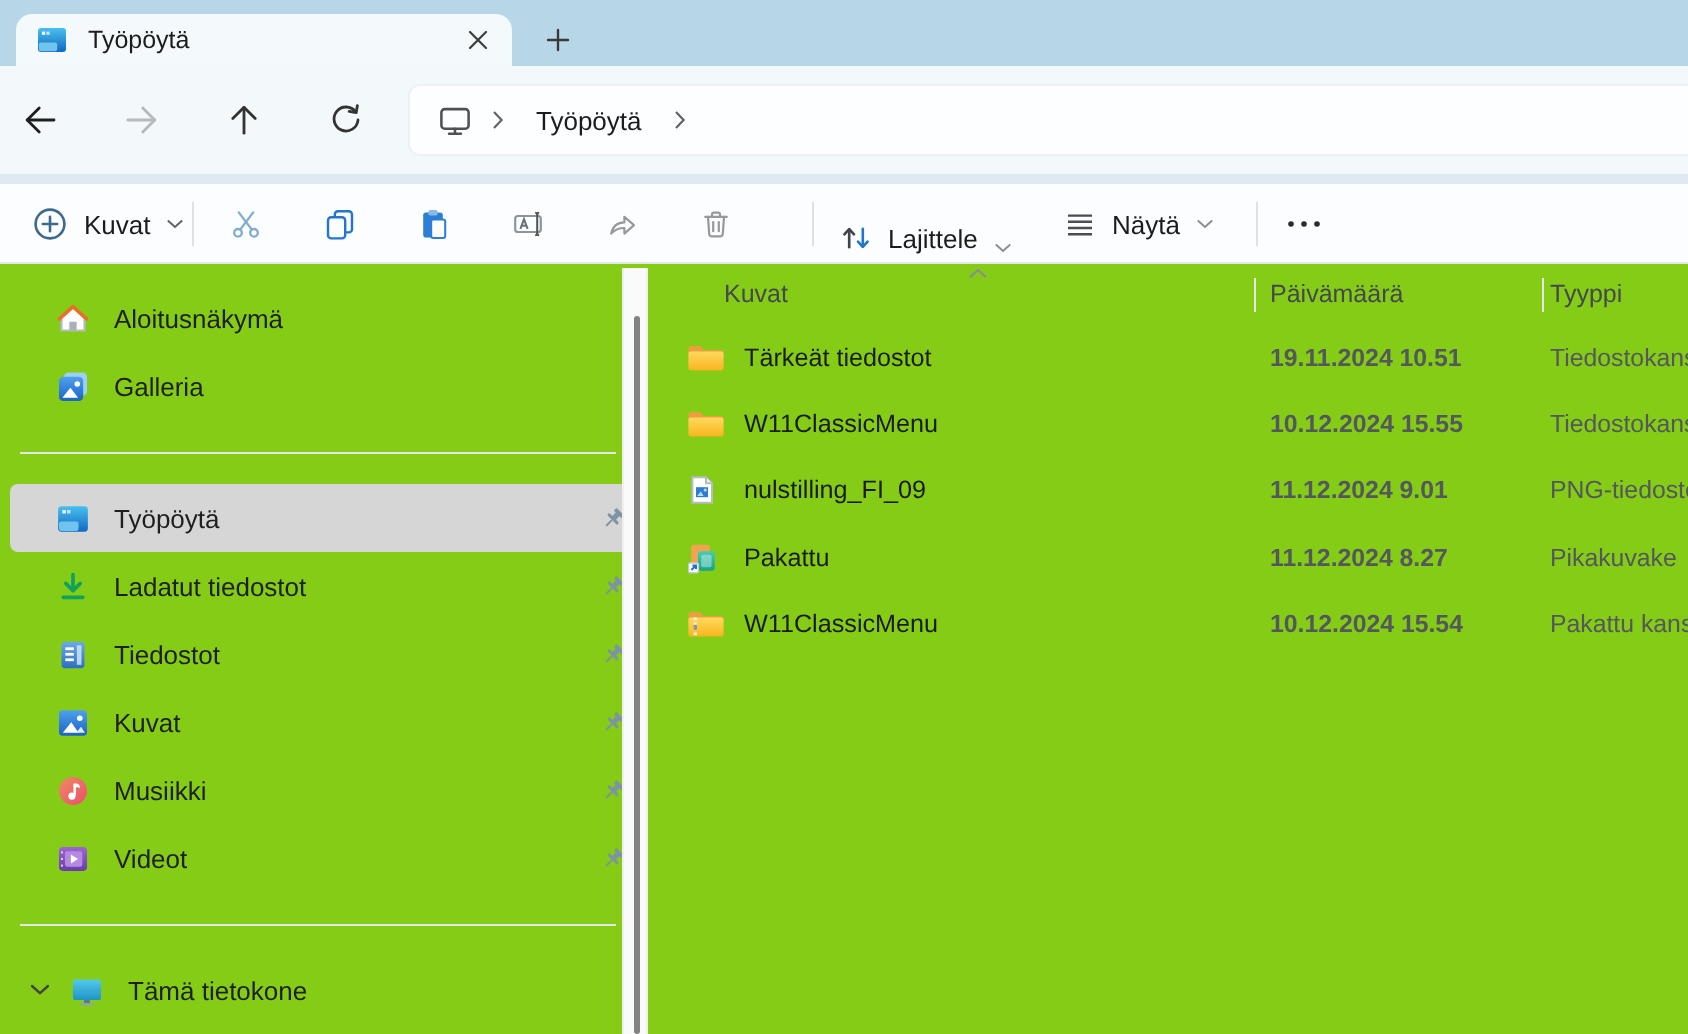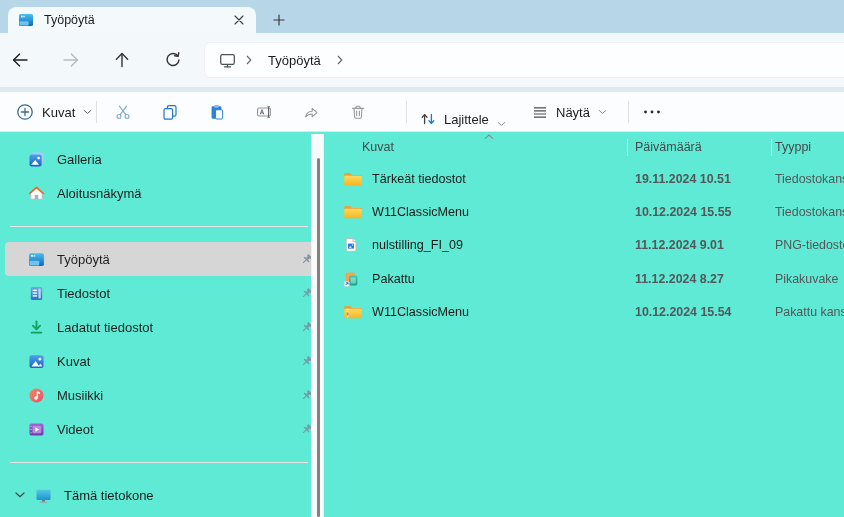--- a/index.html
+++ b/index.html
@@ -1,17 +1,17 @@
 <!DOCTYPE html>
 <html><head>
 <meta charset="utf-8">
 <style>
   html,body{margin:0;padding:0;background:#fff;}
   #app{position:relative;width:844px;height:517px;overflow:hidden;
-       font-family:"Liberation Sans",sans-serif;color:#1b1b1b;background:#5eead4;}
+       font-family:"Liberation Sans",sans-serif;color:#1b1b1b;background:#84cc16;}
   svg{display:block;}
   
   .tabbar{position:absolute;left:0;top:0;width:844px;height:33px;background:#b7d7e9;}
   .tab{position:absolute;left:8px;top:7px;width:248px;height:26px;background:#f4f9fc;
        border-radius:8px 8px 0 0;display:flex;align-items:center;padding:0 6px 0 10px;box-sizing:border-box;}
   .tab-label{flex:1;margin-left:10px;font-size:12.5px;color:#1c1c1c;white-space:nowrap;overflow:hidden;}
   .tab-close{width:22px;height:22px;display:flex;align-items:center;justify-content:center;border-radius:4px;}
   .newtab{position:absolute;left:267px;top:8px;width:24px;height:24px;display:flex;align-items:center;justify-content:center;border-radius:4px;}
   
   .navbar{position:absolute;left:0;top:33px;width:844px;height:54px;background:#f3f8fb;}
@@ -275,38 +275,38 @@
           <circle cx="2.5" cy="3" r="1.4"></circle>
           <circle cx="9" cy="3" r="1.4"></circle>
           <circle cx="15.5" cy="3" r="1.4"></circle>
         </svg>
     </div>
   </div>
 
   <div class="sidebar">
     <div class="sitem">
       <span class="ico">
+        <svg width="17" height="17" viewBox="0 0 16 16" fill="none">
+            <path d="M2.6 7.4 L8 2.6 L13.4 7.4 V13.4 H2.6 Z" fill="#fdfdfd" stroke="#b8bcc0"></path>
+            <path d="M1.6 7.9 L8 2.2 L14.4 7.9" stroke="#e8702a" stroke-width="1.7" stroke-linecap="round" stroke-linejoin="round"></path>
+            <rect x="6.3" y="9.3" width="3.4" height="4.1" fill="#aab1b7"></rect>
+          </svg>
+      </span>
+      <span class="lbl">Aloitusnäkymä</span>
+    </div>
+    <div class="sitem">
+      <span class="ico">
         <svg width="17" height="17" viewBox="0 0 16 16">
             <rect x="3.8" y="1.2" width="10.8" height="10.8" rx="2" fill="#9ed0f5"></rect>
             <rect x="1.4" y="3.2" width="11.4" height="11.4" rx="2" fill="url(#gBlue)"></rect>
             <circle cx="10" cy="6.6" r="1.3" fill="#fff"></circle>
             <path d="M3 13 L6.8 8.4 L10.4 13 Z" fill="#fff"></path>
           </svg>
       </span>
       <span class="lbl">Galleria</span>
-    </div>
-    <div class="sitem">
-      <span class="ico">
-        <svg width="17" height="17" viewBox="0 0 16 16" fill="none">
-            <path d="M2.6 7.4 L8 2.6 L13.4 7.4 V13.4 H2.6 Z" fill="#fdfdfd" stroke="#b8bcc0"></path>
-            <path d="M1.6 7.9 L8 2.2 L14.4 7.9" stroke="#e8702a" stroke-width="1.7" stroke-linecap="round" stroke-linejoin="round"></path>
-            <rect x="6.3" y="9.3" width="3.4" height="4.1" fill="#aab1b7"></rect>
-          </svg>
-      </span>
-      <span class="lbl">Aloitusnäkymä</span>
     </div>
 
     <div class="sdiv"></div>
 
     <div class="sitem selected">
       <span class="ico">
         <svg width="17" height="17" viewBox="0 0 16 16">
             <rect x="1" y="2" width="14" height="12" rx="1.6" fill="url(#gDesk)"></rect>
             <rect x="1.4" y="9.2" width="9.2" height="4.4" rx="1" fill="#6fc4ef"></rect>
             <rect x="3" y="3.8" width="1.6" height="1.6" fill="#fff" opacity=".95"></rect>
@@ -320,49 +320,49 @@
               <rect x="4.6" y="1.6" width="6.8" height="2.4" rx=".9"></rect>
               <rect x="6.4" y="3.6" width="3.2" height="3.6"></rect>
               <rect x="3.6" y="7" width="8.8" height="1.8" rx=".9"></rect>
               <rect x="7.4" y="8.8" width="1.2" height="5.2" rx=".6"></rect>
             </g>
           </svg>
       </span>
     </div>
     <div class="sitem">
       <span class="ico">
-        <svg width="17" height="17" viewBox="0 0 16 16">
-            <rect x="2.6" y="1.8" width="10.8" height="12.4" rx="1.6" fill="url(#gDoc)"></rect>
-            <rect x="9.8" y="3.4" width="2.2" height="9.2" fill="#cfe4f8" opacity=".85"></rect>
-            <rect x="4.4" y="4.4" width="4" height="1.3" fill="#fff"></rect>
-            <rect x="4.4" y="7" width="4" height="1.3" fill="#fff"></rect>
-            <rect x="4.4" y="9.6" width="4" height="1.3" fill="#fff"></rect>
-          </svg>
-      </span>
-      <span class="lbl">Tiedostot</span>
+        <svg width="17" height="17" viewBox="0 0 16 16" fill="none" stroke="#12a05f" stroke-width="1.7" stroke-linecap="round" stroke-linejoin="round">
+            <path d="M8 2.2 V9.4"></path>
+            <path d="M4.6 6.3 L8 9.7 L11.4 6.3"></path>
+            <path d="M3.4 12.9 H12.6"></path>
+          </svg>
+      </span>
+      <span class="lbl">Ladatut tiedostot</span>
       <span class="pin">
         <svg width="13" height="13" viewBox="0 0 16 16" fill="#7e93a4">
             <g transform="rotate(45 8 8)">
               <rect x="4.6" y="1.6" width="6.8" height="2.4" rx=".9"></rect>
               <rect x="6.4" y="3.6" width="3.2" height="3.6"></rect>
               <rect x="3.6" y="7" width="8.8" height="1.8" rx=".9"></rect>
               <rect x="7.4" y="8.8" width="1.2" height="5.2" rx=".6"></rect>
             </g>
           </svg>
       </span>
     </div>
     <div class="sitem">
       <span class="ico">
-        <svg width="17" height="17" viewBox="0 0 16 16" fill="none" stroke="#12a05f" stroke-width="1.7" stroke-linecap="round" stroke-linejoin="round">
-            <path d="M8 2.2 V9.4"></path>
-            <path d="M4.6 6.3 L8 9.7 L11.4 6.3"></path>
-            <path d="M3.4 12.9 H12.6"></path>
-          </svg>
-      </span>
-      <span class="lbl">Ladatut tiedostot</span>
+        <svg width="17" height="17" viewBox="0 0 16 16">
+            <rect x="2.6" y="1.8" width="10.8" height="12.4" rx="1.6" fill="url(#gDoc)"></rect>
+            <rect x="9.8" y="3.4" width="2.2" height="9.2" fill="#cfe4f8" opacity=".85"></rect>
+            <rect x="4.4" y="4.4" width="4" height="1.3" fill="#fff"></rect>
+            <rect x="4.4" y="7" width="4" height="1.3" fill="#fff"></rect>
+            <rect x="4.4" y="9.6" width="4" height="1.3" fill="#fff"></rect>
+          </svg>
+      </span>
+      <span class="lbl">Tiedostot</span>
       <span class="pin">
         <svg width="13" height="13" viewBox="0 0 16 16" fill="#7e93a4">
             <g transform="rotate(45 8 8)">
               <rect x="4.6" y="1.6" width="6.8" height="2.4" rx=".9"></rect>
               <rect x="6.4" y="3.6" width="3.2" height="3.6"></rect>
               <rect x="3.6" y="7" width="8.8" height="1.8" rx=".9"></rect>
               <rect x="7.4" y="8.8" width="1.2" height="5.2" rx=".6"></rect>
             </g>
           </svg>
       </span>

